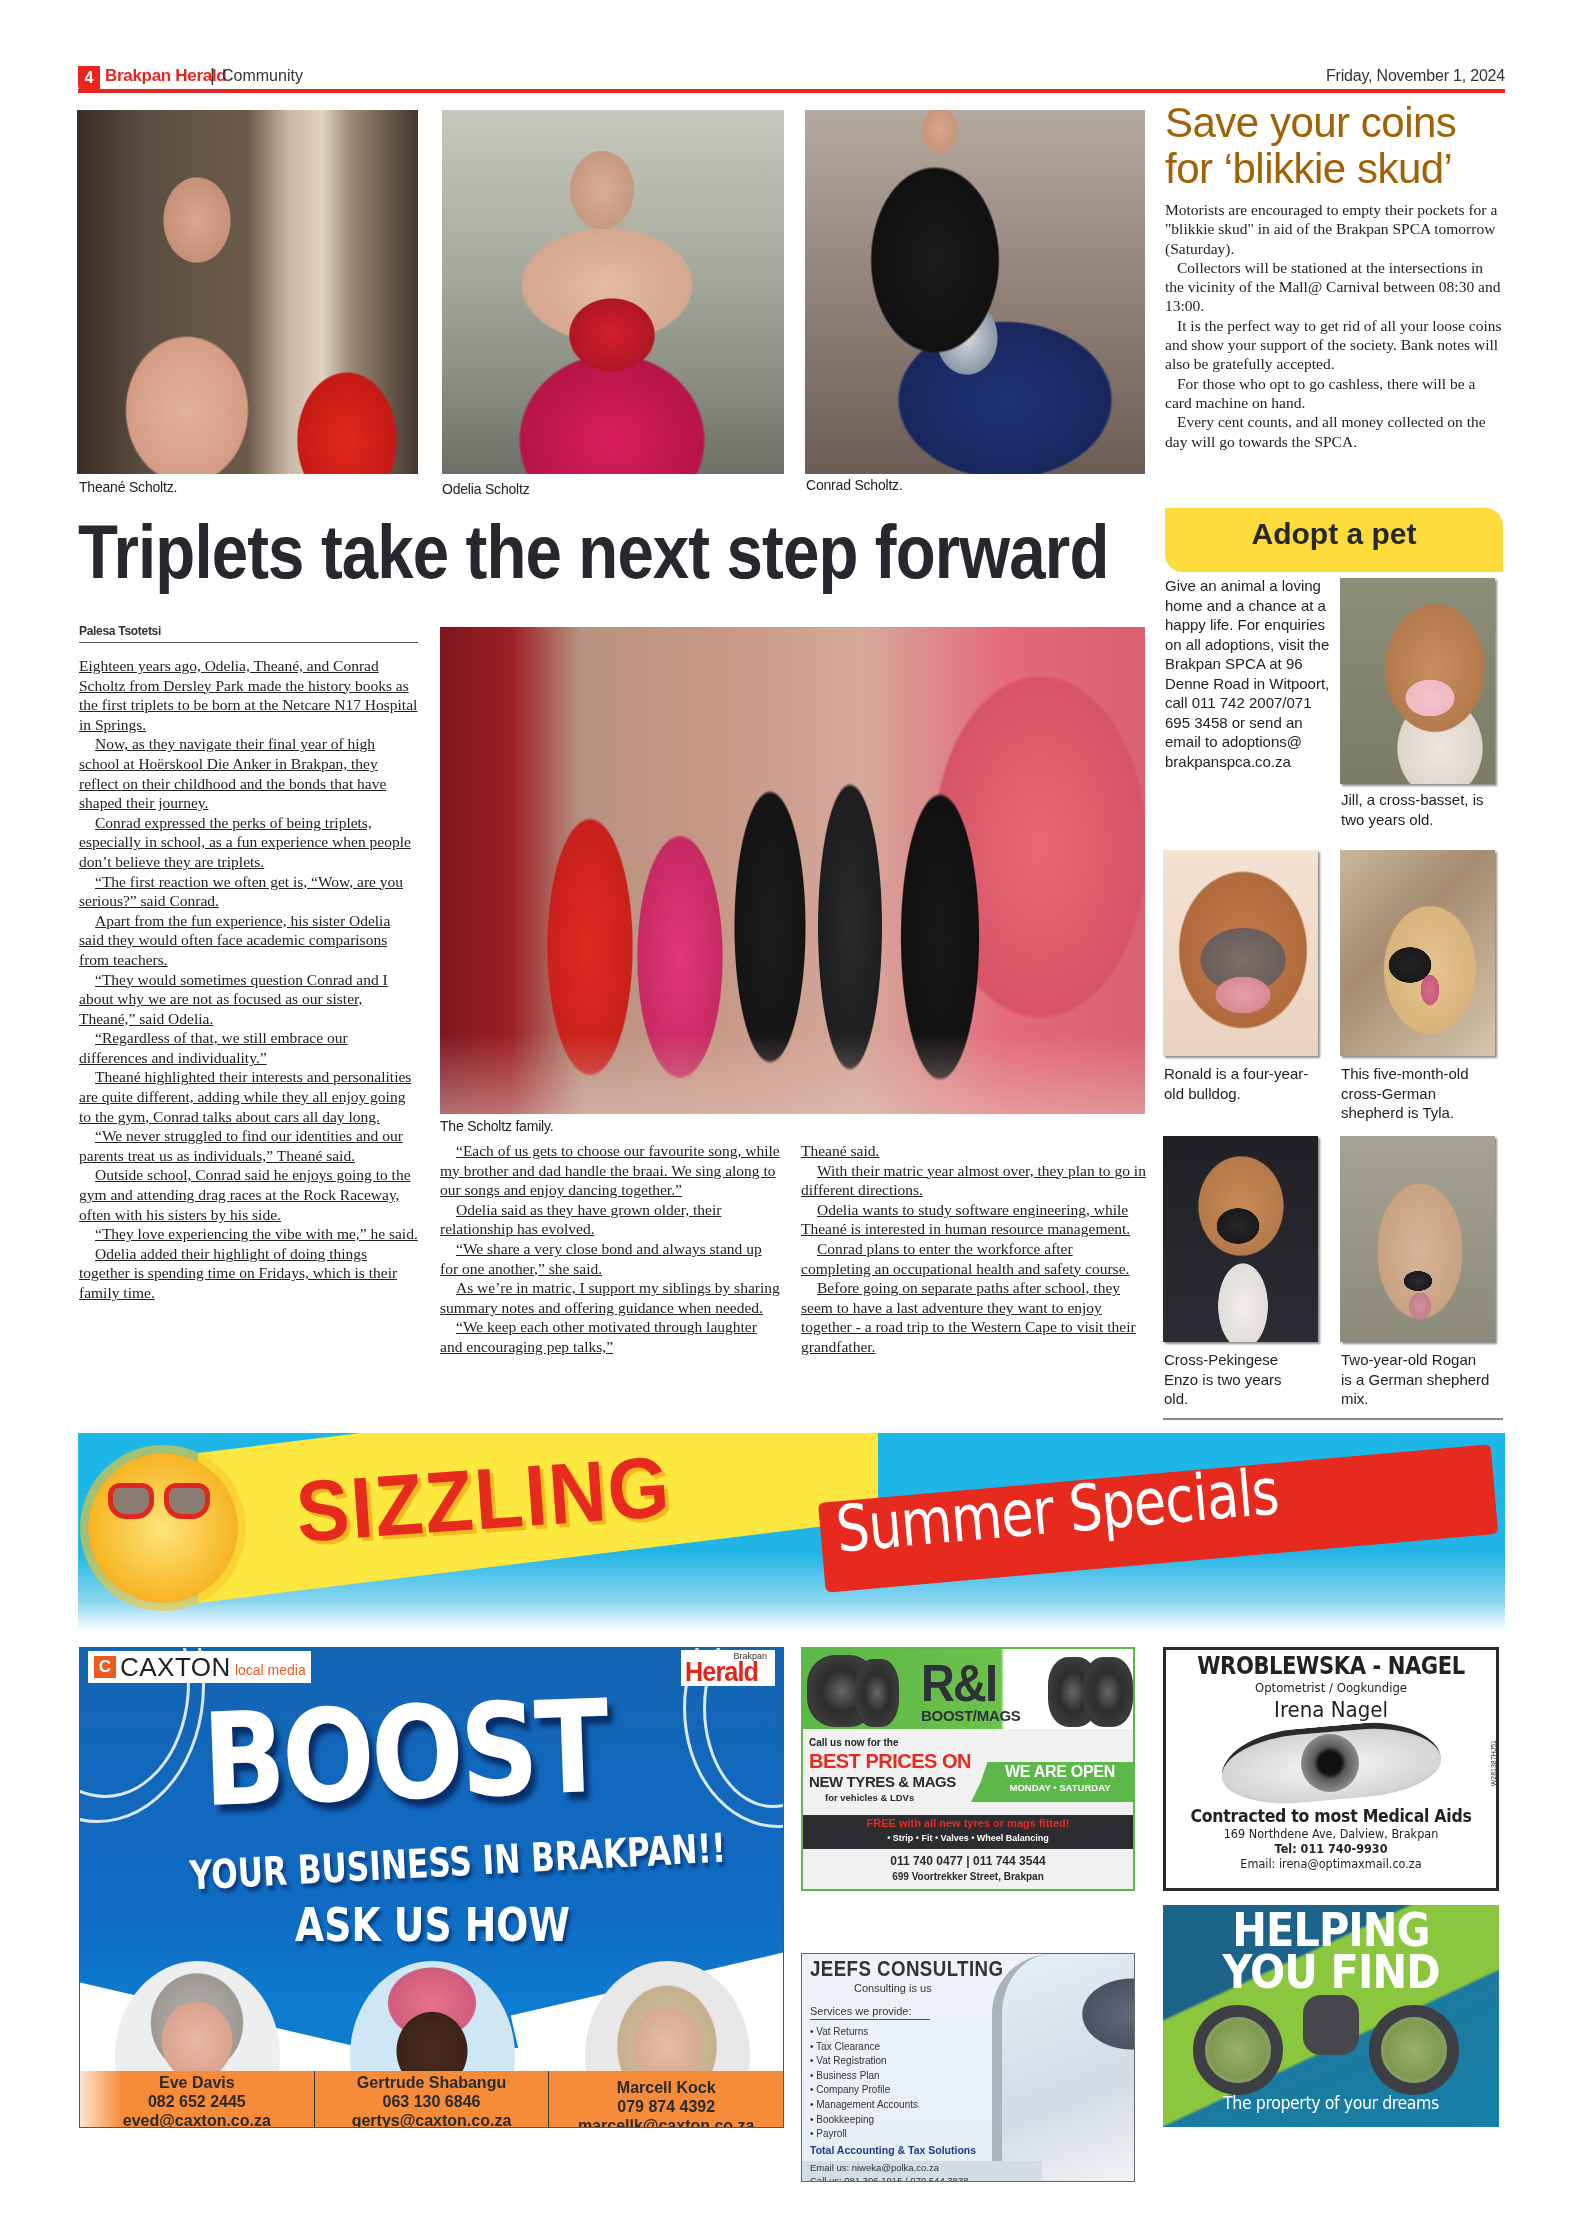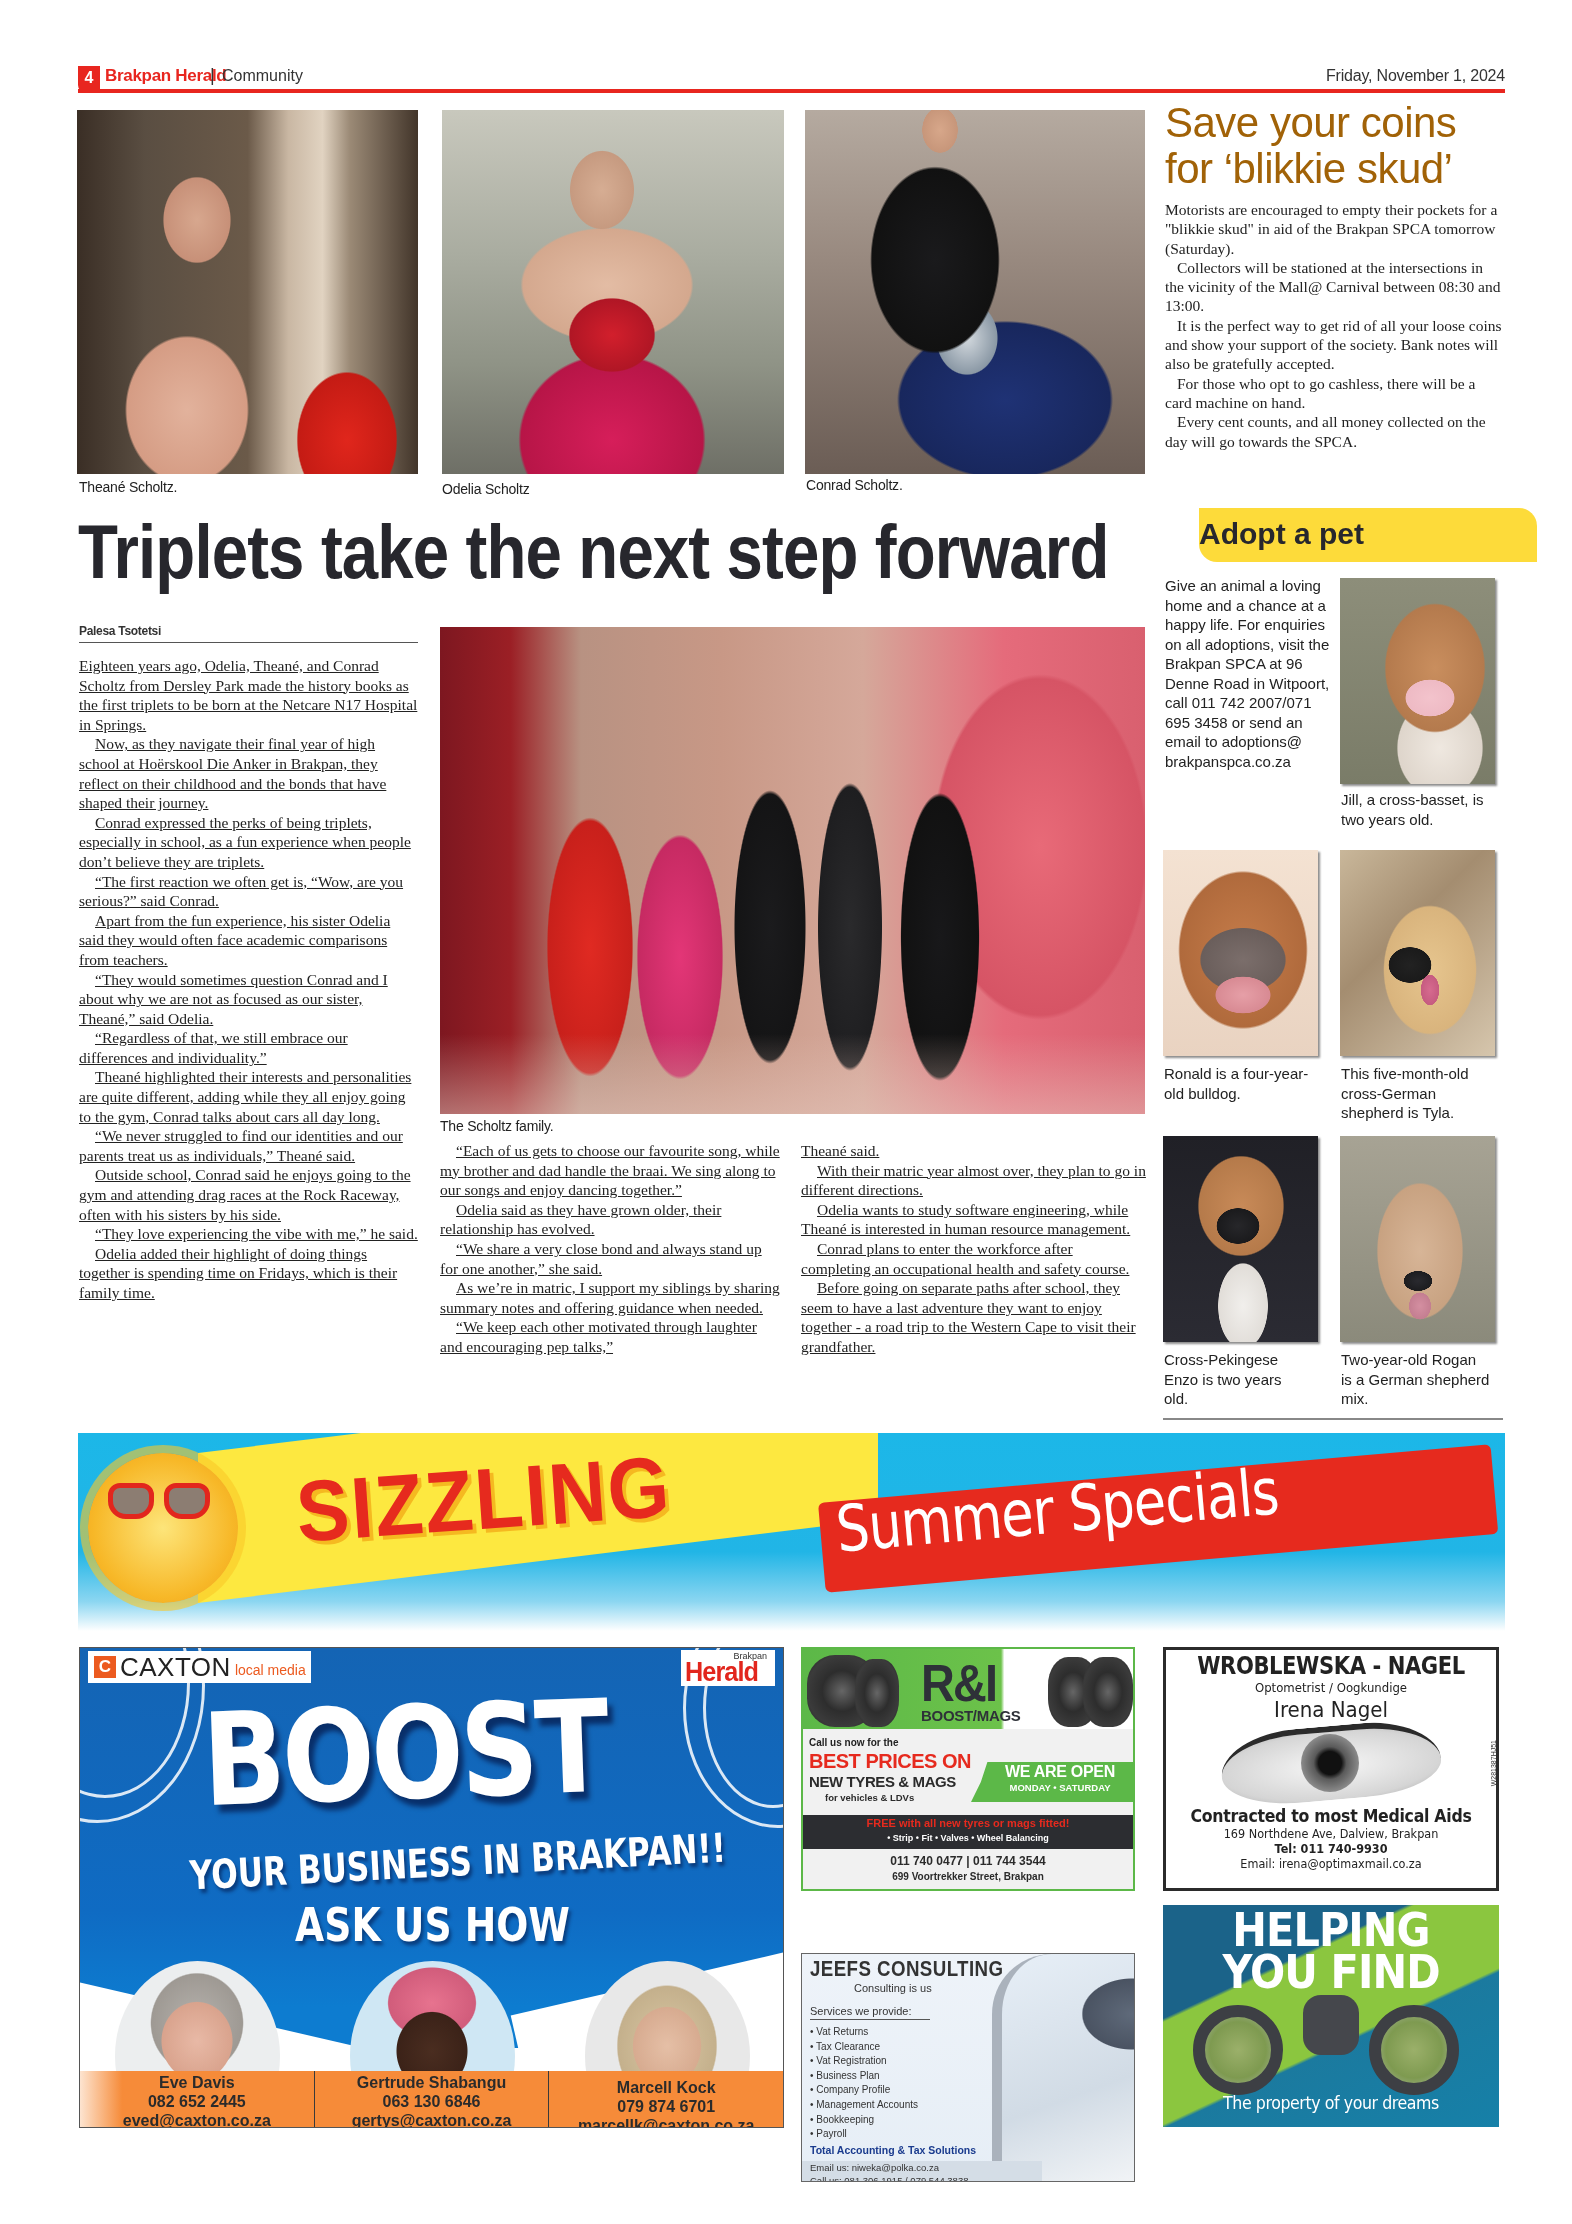--- a/index.html
+++ b/index.html
@@ -67,21 +67,21 @@
   .byline { position: absolute; left: 79px; top: 624px; width: 339px; font-size: 12px; font-weight: bold; color: #333; padding-bottom: 4px; border-bottom: 1.5px solid #555; letter-spacing: -0.3px; }
 
   .body-col { position: absolute; font-family: "Liberation Serif", serif; font-size: 15.5px; line-height: 19.6px; color: #222; }
   .body-col p { text-indent: 16px; text-decoration: underline; }
   .body-col p.noindent { text-indent: 0; }
   #col1 { left: 79px; top: 656px; width: 340px; }
   #col2 { left: 440px; top: 1141px; width: 342px; }
   #col3 { left: 801px; top: 1141px; width: 345px; }
 
   
-  .adopt-banner { position: absolute; left: 1165px; top: 508px; width: 338px; height: 54px; background: #fddb3a; border-radius: 0 18px 0 18px; text-align: left; font: bold 30px "Liberation Sans", sans-serif; line-height: 52px; color: #27272d; margin-left: 34px; }
+  .adopt-banner { position: absolute; left: 1165px; top: 508px; width: 338px; height: 64px; background: #fddb3a; border-radius: 0 18px 0 18px; text-align: center; font: bold 30px "Liberation Sans", sans-serif; line-height: 52px; color: #27272d; }
   .adopt-intro { position: absolute; left: 1165px; top: 576px; width: 165px; font-size: 15px; line-height: 19.5px; color: #222; }
   .pet-photo { position: absolute; box-shadow: 2px 2px 2px rgba(0,0,0,0.45); }
   .pet-cap { position: absolute; font-size: 15px; line-height: 19.5px; color: #222; width: 165px; }
 
   #pet-jill { left: 1340px; top: 578px; width: 155px; height: 206px;
     background:
       radial-gradient(ellipse 40px 30px at 90px 120px, #f3c3cc 0%, #eebac4 60%, transparent 62%),
       radial-gradient(ellipse 70px 90px at 95px 90px, #c98e5e 0%, #b47a4d 70%, transparent 72%),
       radial-gradient(ellipse 60px 70px at 100px 170px, #efe8e0 0%, #ded5cb 70%, transparent 72%),
       linear-gradient(180deg, #8d8e7a 0%, #7a7c68 100%); }
@@ -341,21 +341,21 @@
       <div>082 652 2445</div>
       <div>eved@caxton.co.za</div>
     </div>
     <div class="rep">
       <div>Gertrude Shabangu</div>
       <div>063 130 6846</div>
       <div>gertys@caxton.co.za</div>
     </div>
     <div class="rep">
       <div>Marcell Kock</div>
-      <div>079 874 6701</div>
+      <div>079 874 4392</div>
       <div>marcellk@caxton.co.za</div>
     </div>
   </div>
 </div>
 
 <div class="ri-ad">
   <div class="ri-top"></div>
   <div class="ri-tyre" style="left:4px;top:6px;width:70px;height:72px;"></div>
   <div class="ri-tyre" style="left:52px;top:10px;width:44px;height:68px;"></div>
   <div class="ri-tyre" style="left:245px;top:8px;width:50px;height:70px;"></div>

